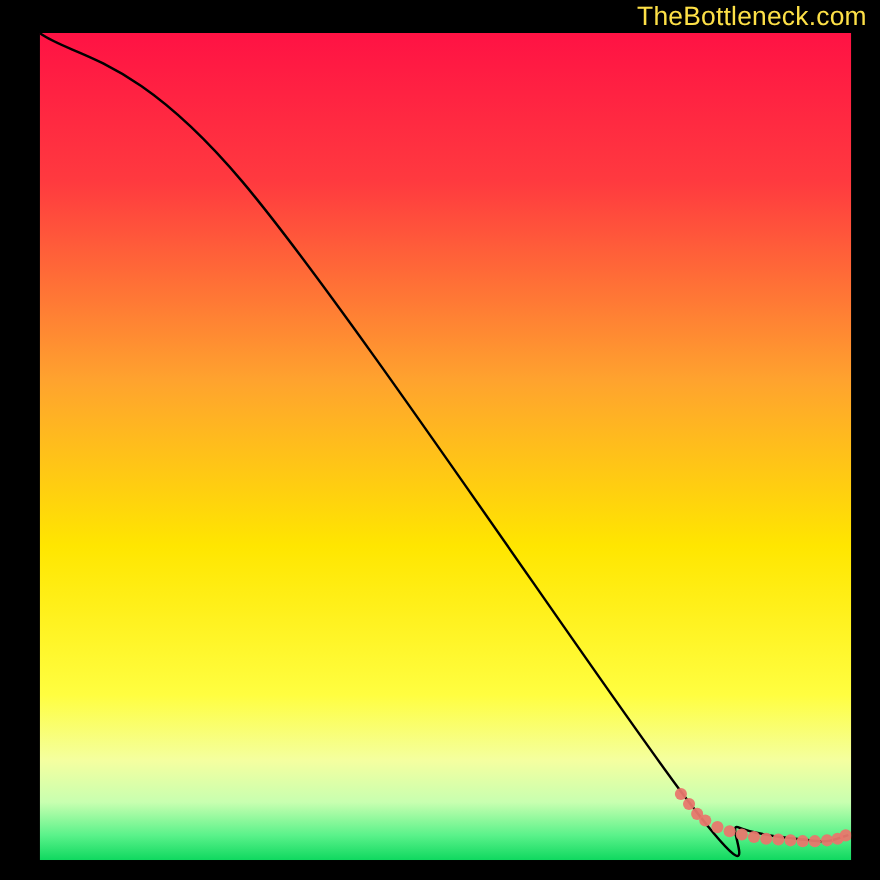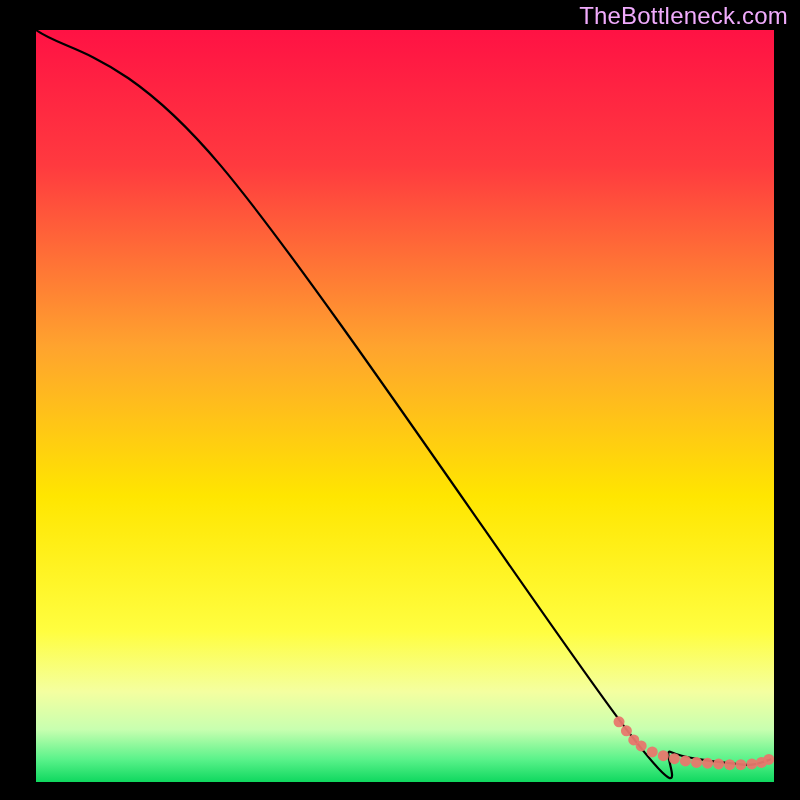--- a/index.html
+++ b/index.html
@@ -14,21 +14,21 @@
   .frame {
     position: relative;
     width: 800px;
     height: 800px;
     background: #000000;
   }
   .watermark {
     position: absolute;
     top: 2px;
     right: 12px;
-    color: #f0abfc;
+    color: #fde047;
     font-size: 24px;
     font-weight: 400;
     letter-spacing: 0.2px;
     z-index: 50;
   }
   .plot-area {
     position: absolute;
     left: 36px;
     top: 30px;
     width: 738px;

